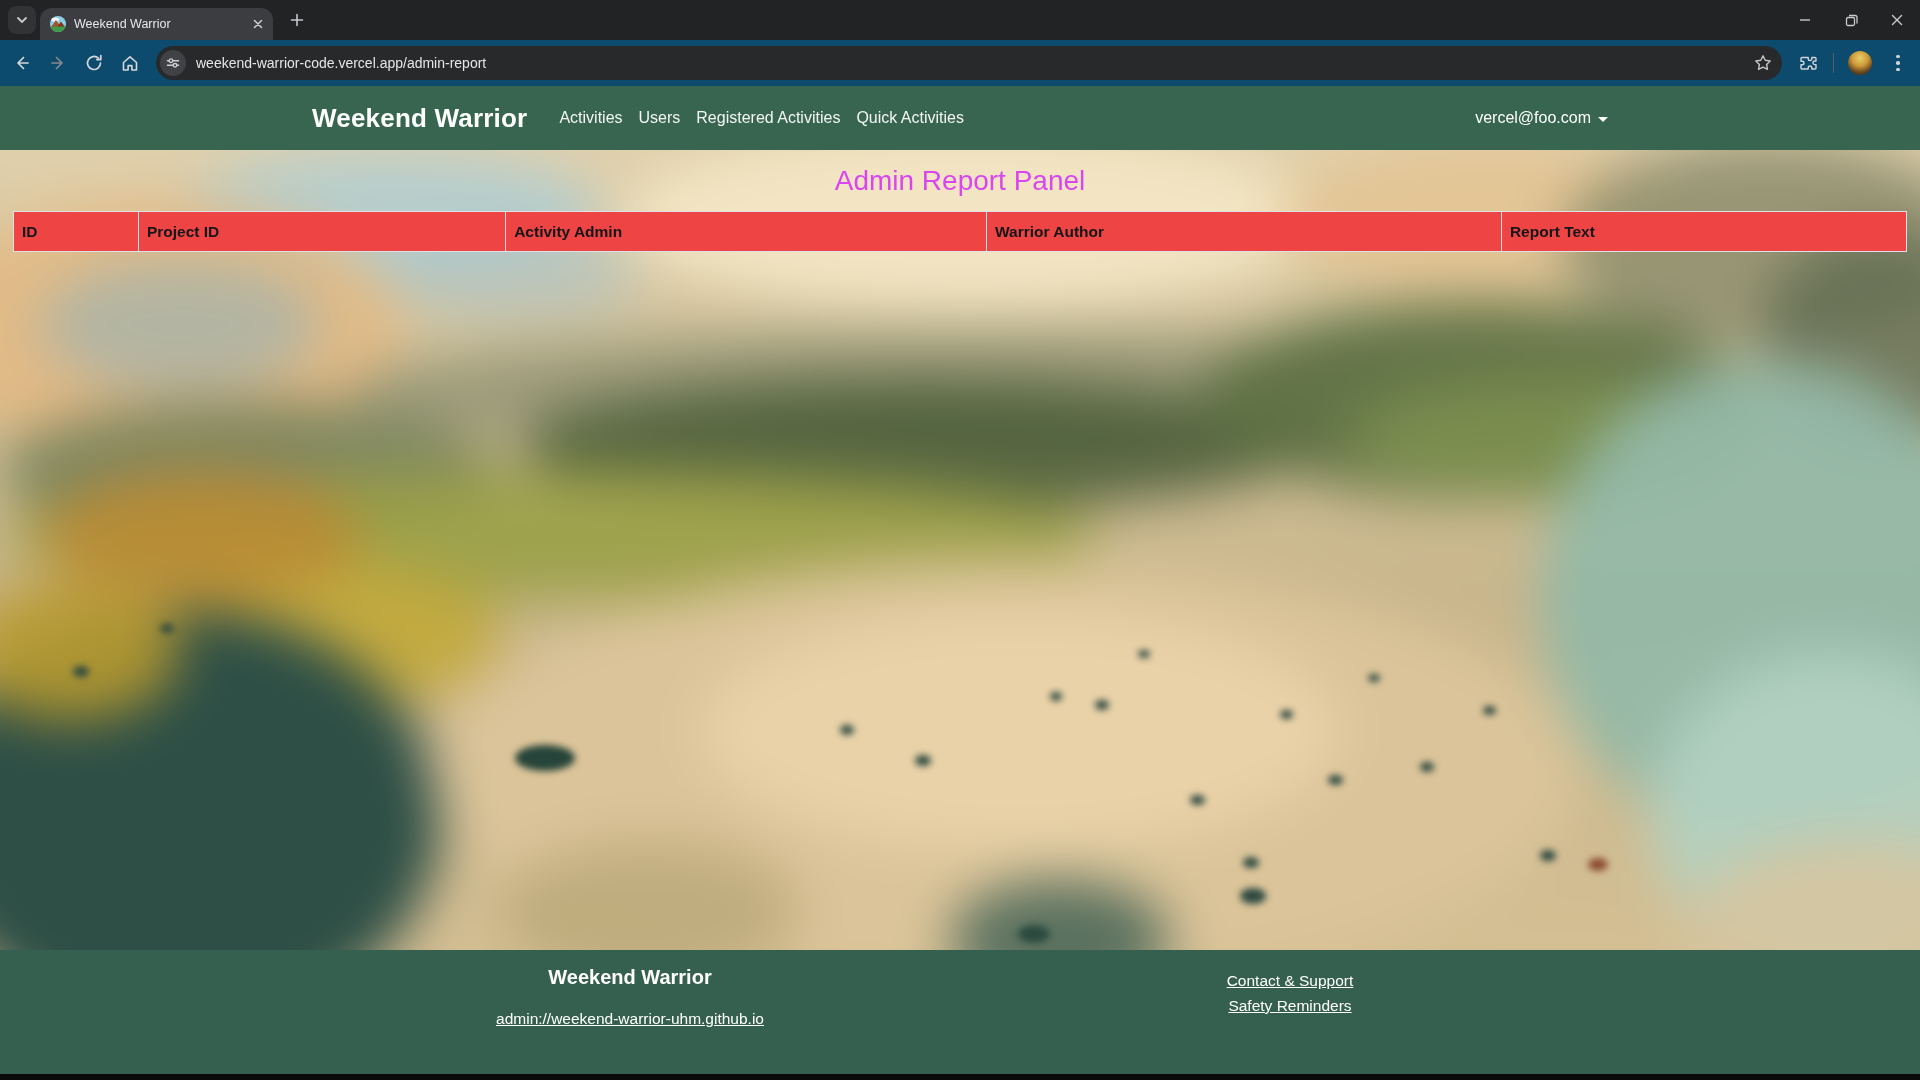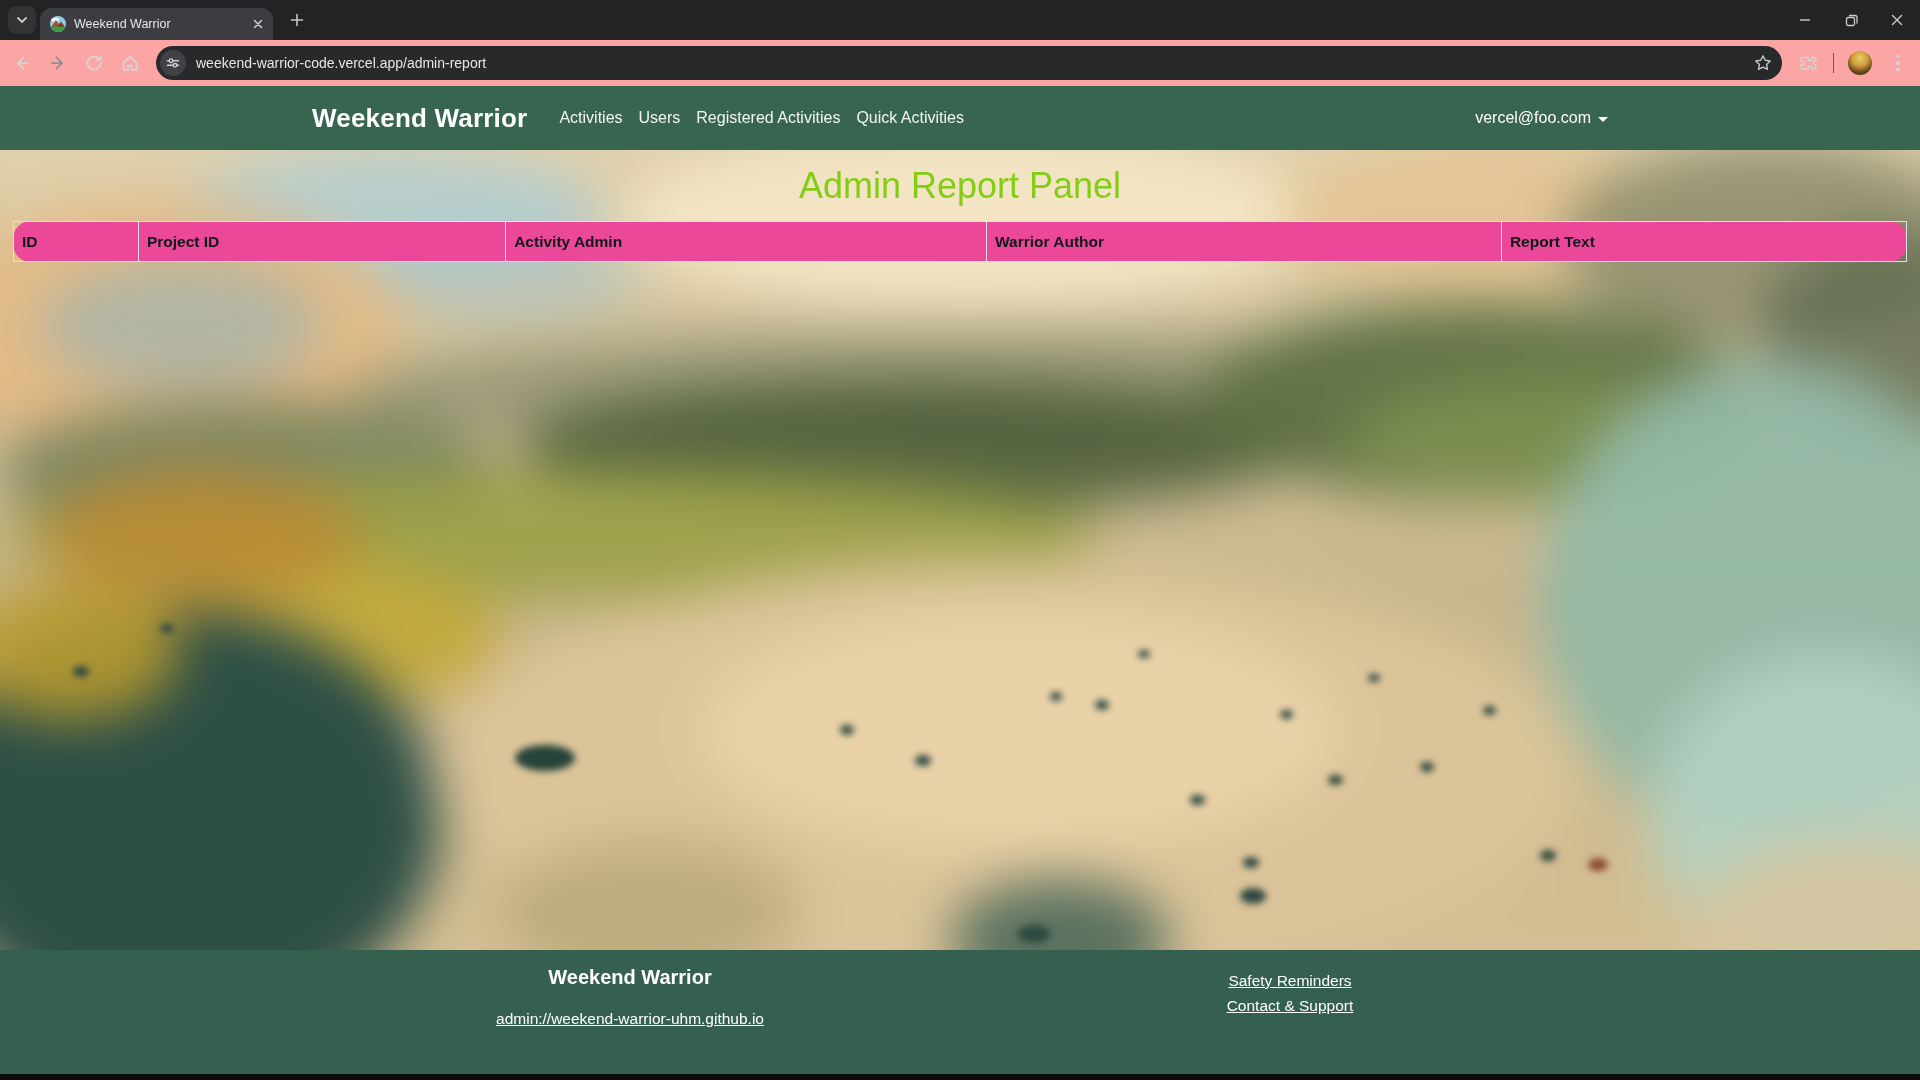--- a/index.html
+++ b/index.html
@@ -15,21 +15,21 @@
        border-radius:12px 12px 0 0;display:flex;align-items:center;}
   .favicon{width:16px;height:16px;margin-left:10px;flex:0 0 auto;}
   .tab-title{margin-left:8px;font-size:12.5px;color:#e6e7e9;white-space:nowrap;overflow:hidden;}
   .tab-close{margin-left:auto;margin-right:6px;width:18px;height:18px;border:0;background:transparent;
              display:flex;align-items:center;justify-content:center;padding:0;border-radius:50%;}
   .new-tab{position:absolute;left:283px;top:6px;width:28px;height:28px;border:0;background:transparent;
            display:flex;align-items:center;justify-content:center;padding:0;border-radius:50%;}
   .win-controls{position:absolute;right:0;top:0;height:40px;display:flex;}
   .win-btn{width:46px;height:40px;border:0;background:transparent;display:flex;align-items:center;justify-content:center;padding:0;}
 
-  .toolbar{position:absolute;left:0;top:40px;width:1920px;height:46px;background:#fca5a5;}
+  .toolbar{position:absolute;left:0;top:40px;width:1920px;height:46px;background:#0c4a6e;}
   .nav-btn{position:absolute;top:9px;width:28px;height:28px;border:0;background:transparent;
            display:flex;align-items:center;justify-content:center;padding:0;border-radius:50%;}
   .btn-back{left:8px;} .btn-forward{left:44px;} .btn-reload{left:80px;} .btn-home{left:116px;}
   .omnibox{position:absolute;left:156px;top:6px;width:1626px;height:34px;border-radius:17px;
            background:#27292b;display:flex;align-items:center;}
   .tune-badge{width:26px;height:26px;border-radius:50%;background:#404245;margin-left:4px;
               display:flex;align-items:center;justify-content:center;flex:0 0 auto;}
   .url-text{margin-left:10px;font-size:14px;color:#e4e6e8;white-space:nowrap;}
   .star-btn{margin-left:auto;margin-right:6px;width:26px;height:26px;border:0;background:transparent;
             display:flex;align-items:center;justify-content:center;padding:0;}
@@ -54,22 +54,22 @@
 
   
   .main{position:absolute;left:0;top:150px;width:1920px;height:800px;overflow:hidden;}
   .bg-inner{position:absolute;left:-60px;top:-60px;width:2040px;height:920px;filter:blur(26px);
             background:linear-gradient(180deg,#e3d3b0 0%,#d2c199 34%,#c8b58c 55%,#d6c094 100%);}
   .bg-inner div{position:absolute;border-radius:50%;}
   .specks{position:absolute;left:0;top:0;width:1920px;height:800px;filter:blur(3.5px);}
   .specks i{position:absolute;border-radius:50%;background:#2f4a42;display:block;}
 
   .page-title{position:relative;z-index:2;margin:0;padding-top:15px;text-align:center;
-              font-size:36px;font-weight:500;color:#84cc16;}
-  .table-wrap{position:relative;z-index:2;margin:14px 13px 0;background:#ec4899;border-radius:18px;}
+              font-size:28px;font-weight:500;color:#d946ef;}
+  .table-wrap{position:relative;z-index:2;margin:14px 13px 0;background:#ef4444;}
   table{width:100%;border-collapse:collapse;table-layout:fixed;}
   th{border:1px solid #dee2e6;font-size:15.5px;font-weight:700;color:#14171a;
      padding:8px;line-height:23px;text-align:left;white-space:nowrap;overflow:hidden;}
   .c0{width:6.6%;} .c1{width:19.4%;} .c2{width:25.4%;} .c3{width:27.2%;} .c4{width:21.4%;}
 
   
   .footer{position:absolute;left:0;top:950px;width:1920px;height:124px;background:#35604f;
           display:flex;justify-content:center;color:#fff;}
   .fcol{width:660px;text-align:center;padding-top:15px;}
   .ftitle{font-size:20px;font-weight:700;line-height:24px;}
@@ -282,19 +282,19 @@
       </table>
     </div>
   </div>
 
   <div class="footer">
     <div class="fcol">
       <div class="ftitle">Weekend Warrior</div>
       <a class="flink site-link" href="#">admin://weekend-warrior-uhm.github.io</a>
     </div>
     <div class="fcol">
+      <a class="qlink" href="#">Contact &amp; Support</a>
       <a class="qlink" href="#">Safety Reminders</a>
-      <a class="qlink" href="#">Contact &amp; Support</a>
     </div>
   </div>
 
   <div class="bottom-strip"></div>
 </div>
 
 </body></html>

